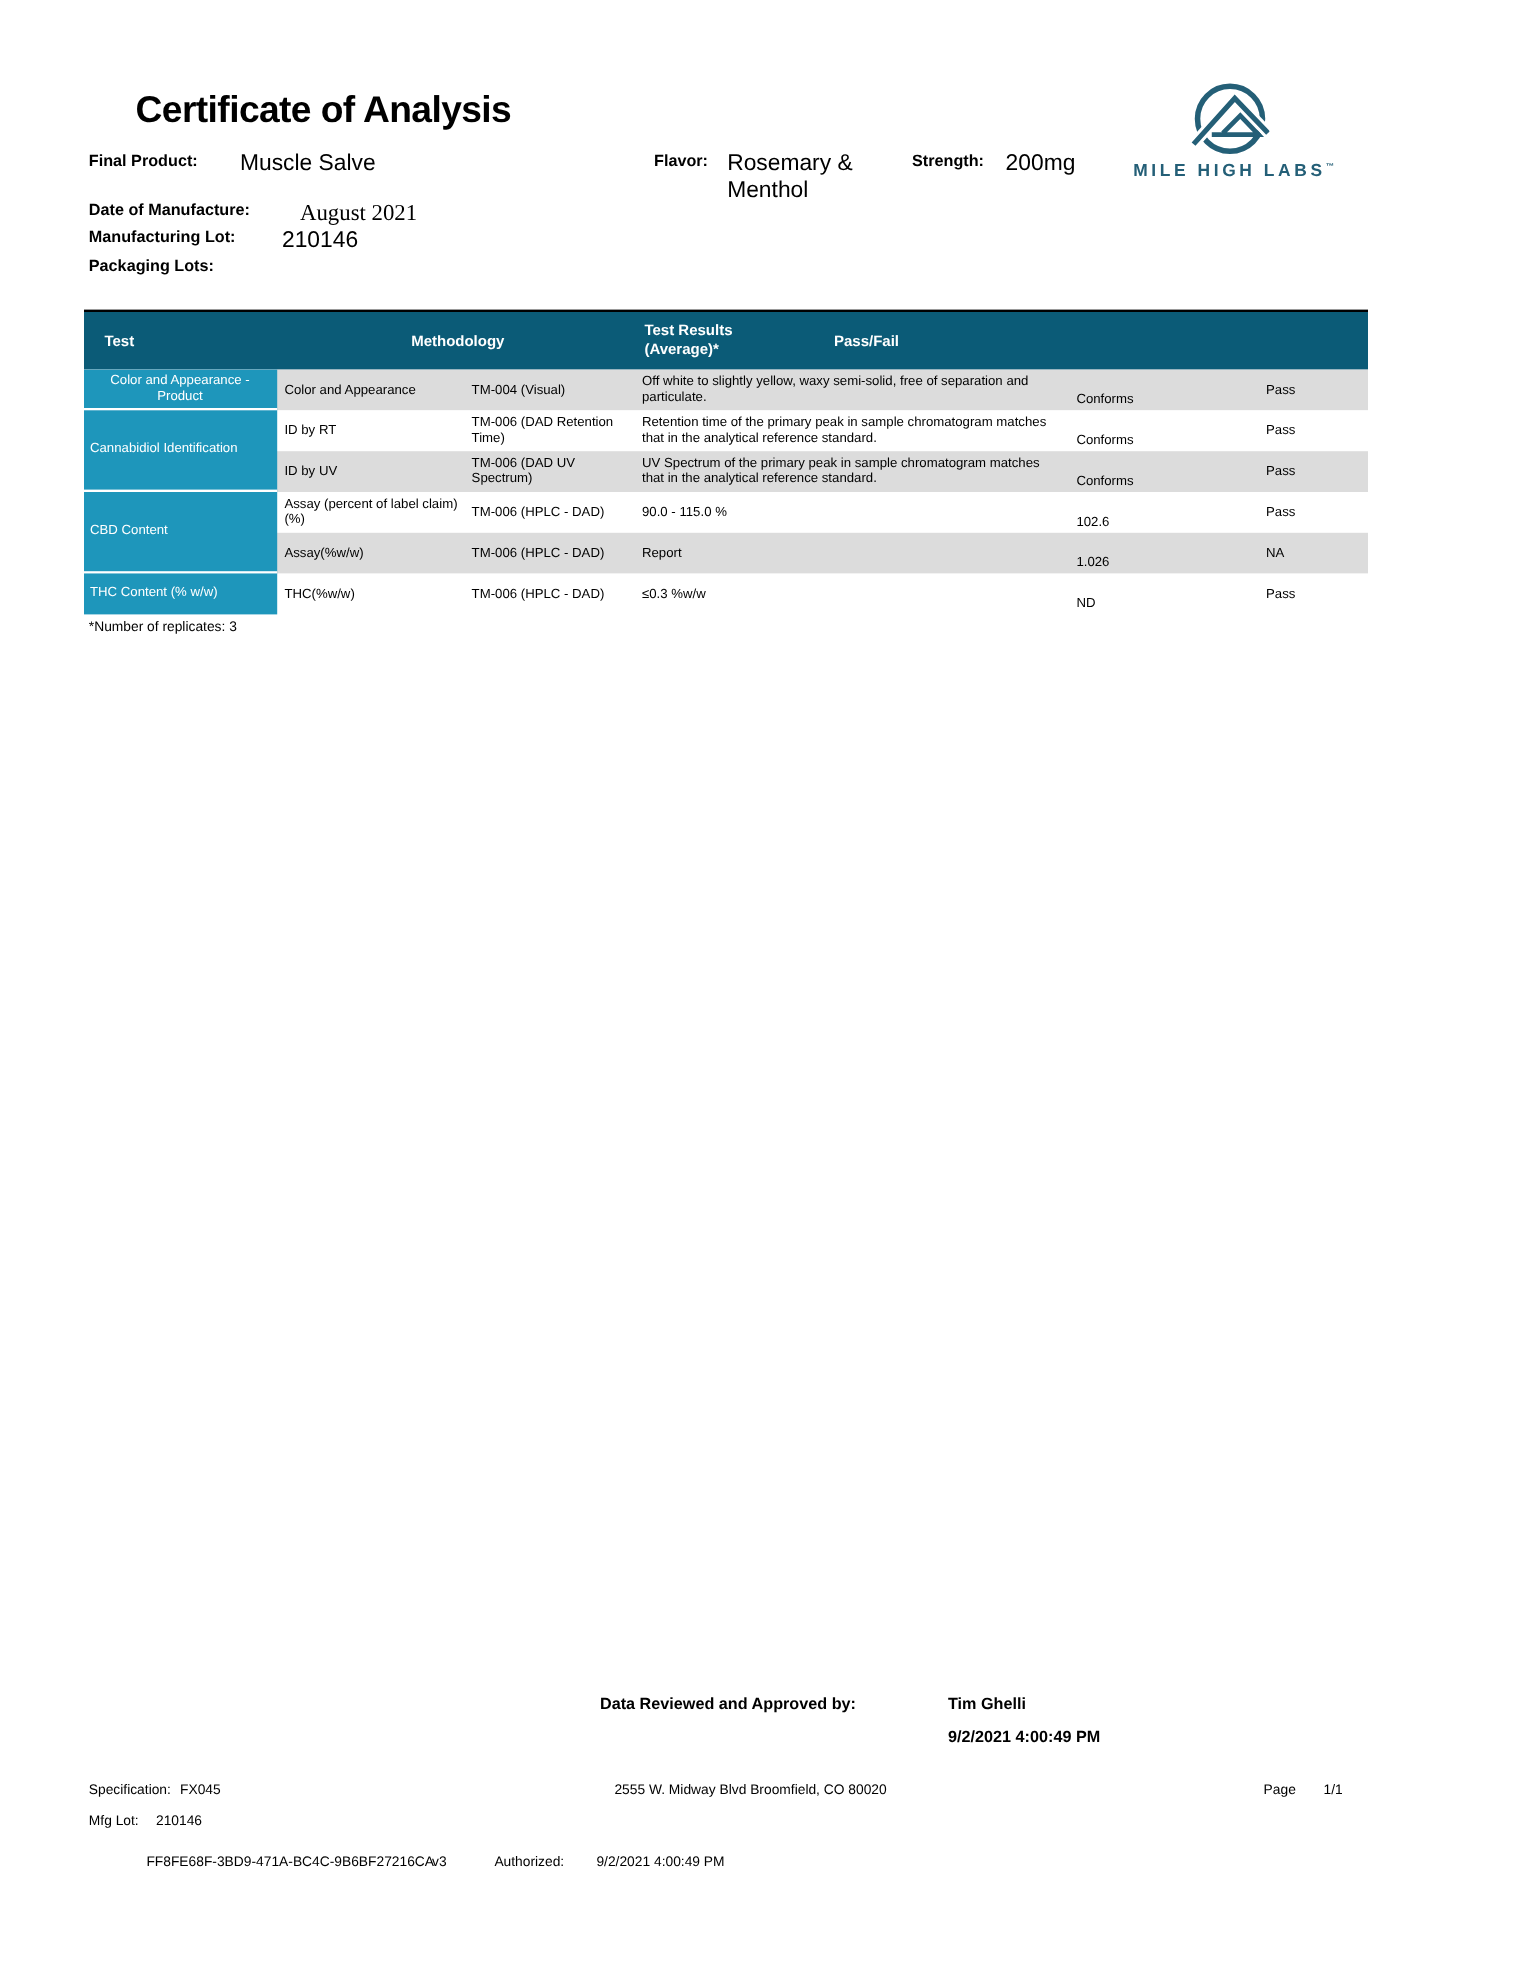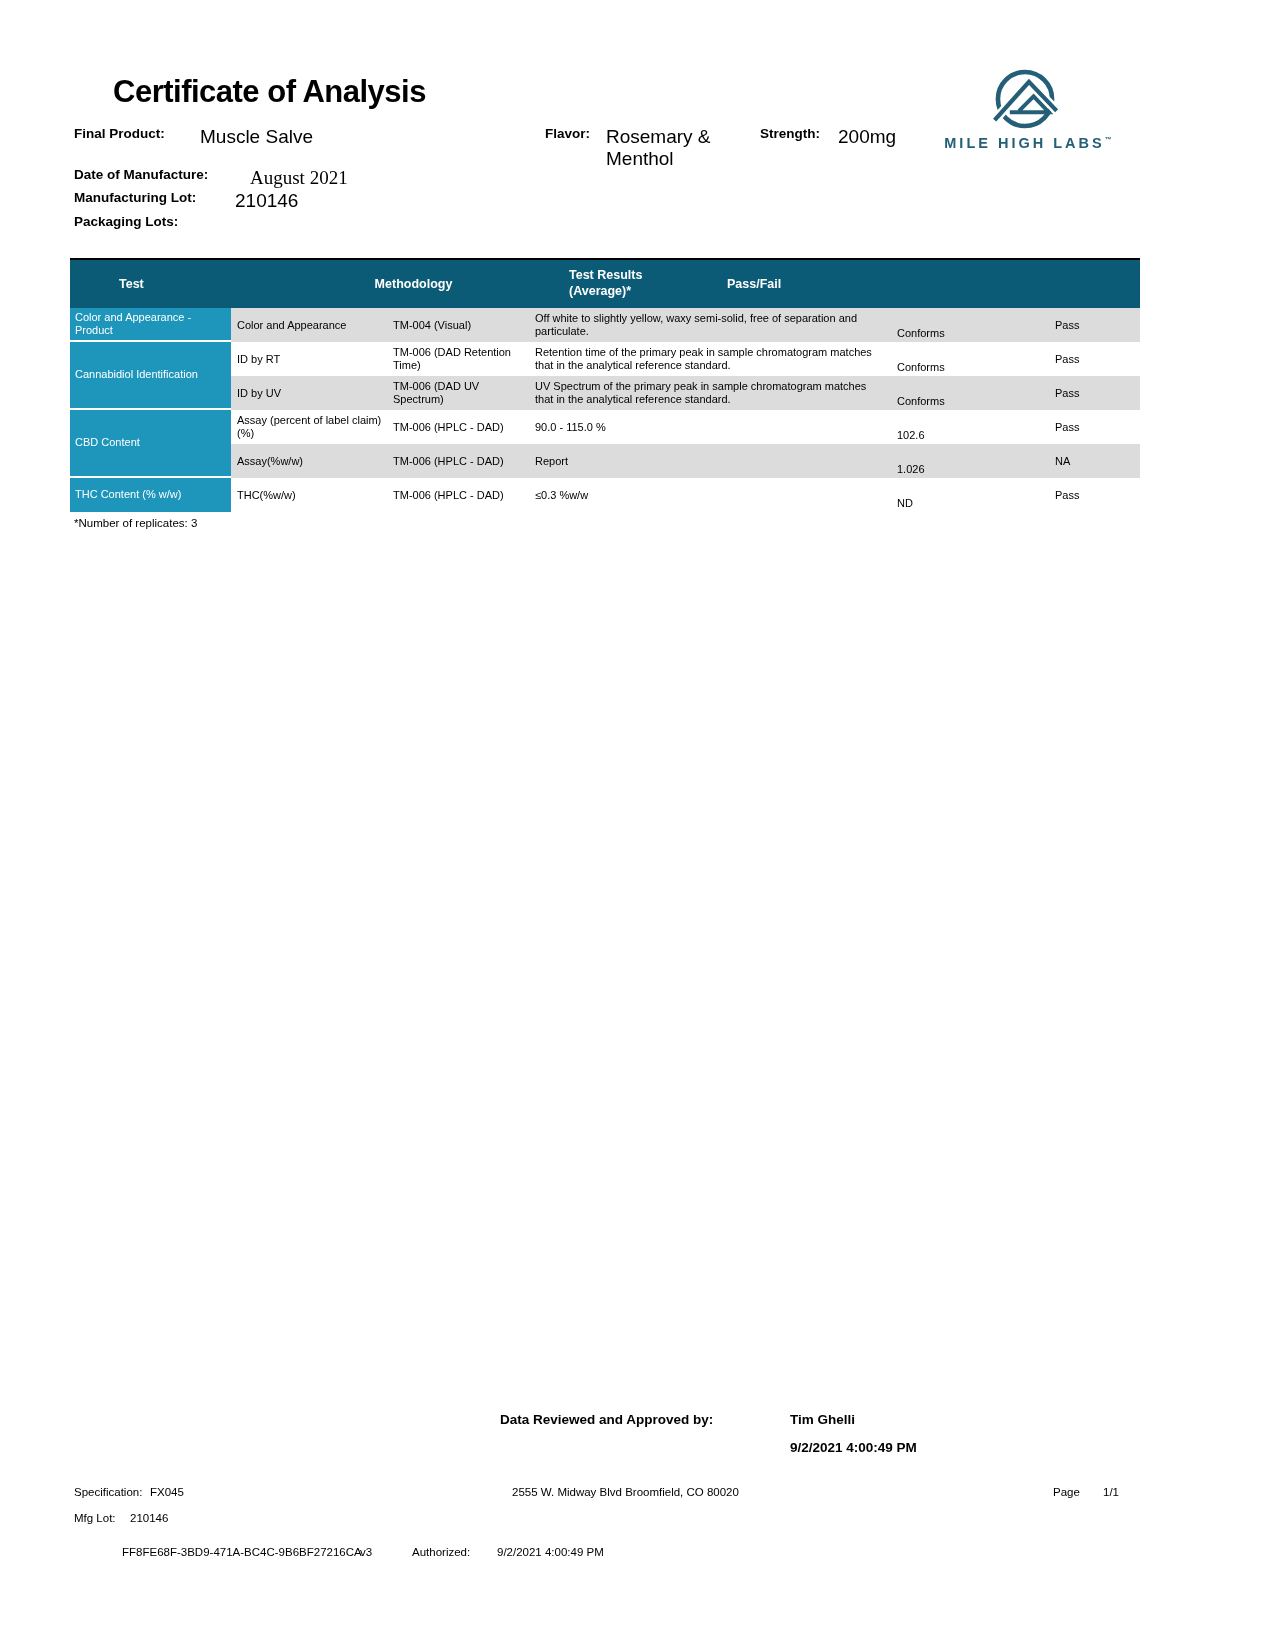--- a/index.html
+++ b/index.html
@@ -14,21 +14,21 @@
 
   
   .logo-icon { position:absolute; left:992px; top:66px; width:66px; height:66px; }
   .logo-word { position:absolute; left:938px; top:135px; width:180px; text-align:center;
                color:#245f77; font-weight:bold; font-size:14.5px; letter-spacing:3px; white-space:nowrap; }
   .logo-word sup { font-size:7px; letter-spacing:0; }
 
   
   .coa-table { position:absolute; left:70px; top:258px; width:1070px; }
   .tbl-topline { height:2px; background:#000; width:100%; }
-  .tbl-head { display:flex; background:#0b5b77; color:#fff; height:48px; font-weight:bold; font-size:12.5px;padding-left:32px; }
+  .tbl-head { display:flex; background:#0b5b77; color:#fff; height:48px; font-weight:bold; font-size:12.5px; }
   .tbl-head > div { display:flex; align-items:center; }
   .h-test { width:163px; padding-left:17px; }
   .h-method { width:297px; justify-content:center; }
   .h-spec { width:360px; padding-left:77px; }
   .h-results { width:150px; padding-left:7px; line-height:1.25; }
   .h-pass { width:100px; padding-left:15px; }
 
   .tbl-body { position:relative; }
   .t-row { display:flex; font-size:11px; }
   .t-row.gray { background:#dcdcdc; }
@@ -39,21 +39,21 @@
   .c-method { width:140px; padding:1px 8px 1px 3px; }
   .c-spec { width:360px; padding:1px 14px 1px 5px; }
   .c-result { width:150px; padding:17px 6px 1px 7px; }
   .c-pass { width:100px; padding:1px 4px 1px 15px; }
   .r34 { height:34px; }
 
   .cat-overlay { position:absolute; left:0; top:0; width:161px; height:204px; }
   .cat-cell { background:#1e96bb; color:#fff; font-size:11px; line-height:1.2;
               display:flex; align-items:center; padding:2px 6px 2px 5px; }
   .cat-gap { border-bottom:2px solid #ffffff; }
-  .cat-h34 { height:34px; } .cat-h68 { height:68px; }
+  .cat-h34 { height:34px;text-align:center; } .cat-h68 { height:68px; }
 
   .footnote { position:absolute; left:74px; top:517px; font-size:11.5px; }
 
   
   .approval-label { position:absolute; left:500px; top:1412px; font-size:13.5px; font-weight:bold; }
   .approval-name { position:absolute; left:790px; top:1412px; font-size:13.5px; font-weight:bold; }
   .approval-date { position:absolute; left:790px; top:1440px; font-size:13.5px; font-weight:bold; }
 
   
   .ft { font-size:11.5px; }

